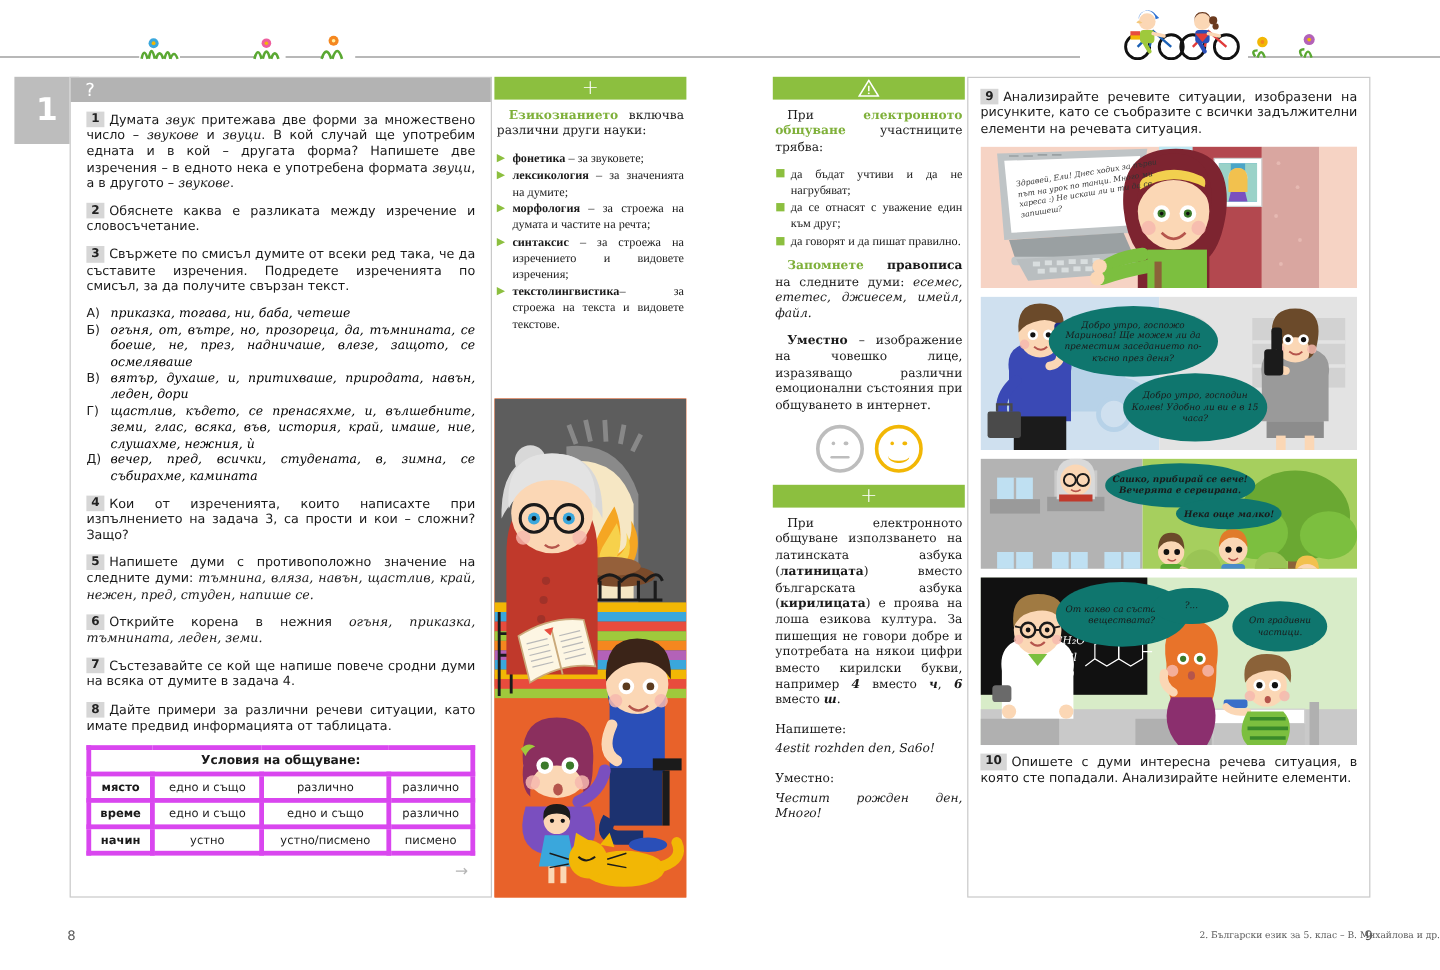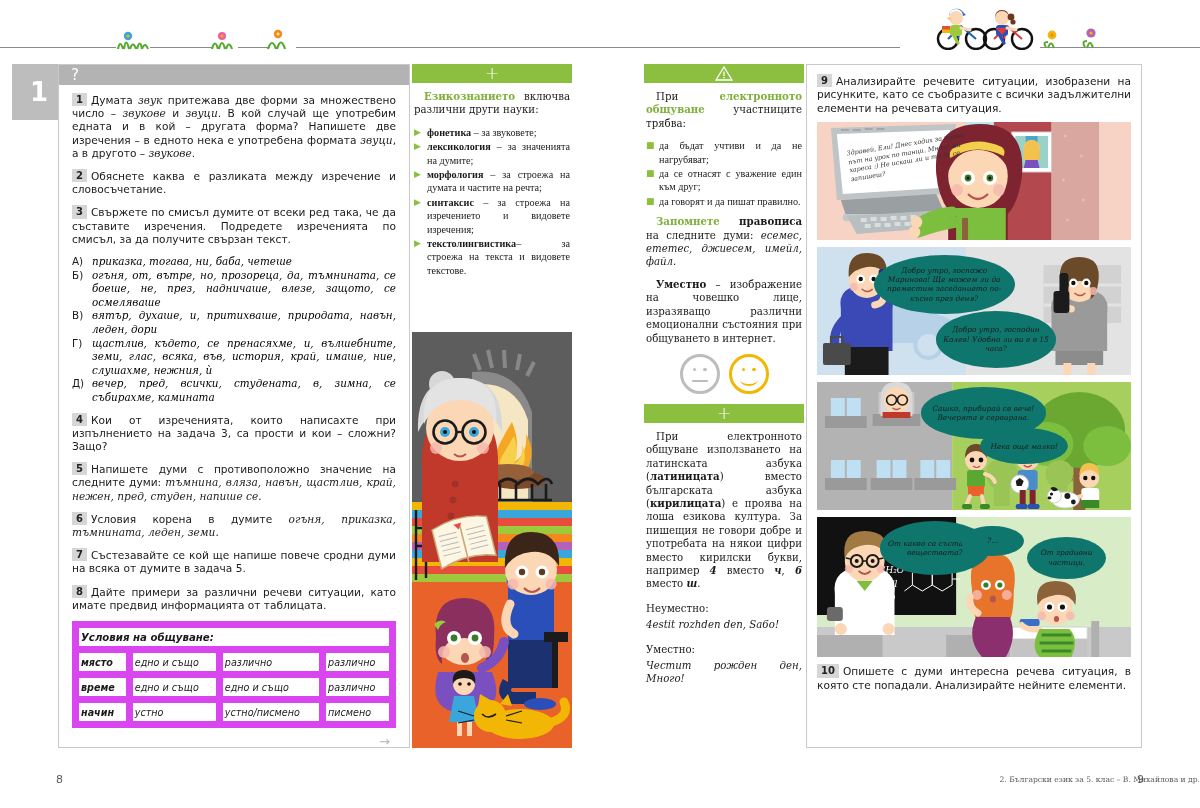--- a/index.html
+++ b/index.html
@@ -49,23 +49,22 @@
     font-family:"DejaVu Sans","Liberation Sans",sans-serif;}
   .opt-v{flex:1;font-family:"DejaVu Serif","Liberation Serif",serif;
     font-style:italic;text-align:justify;}
 
   
   table.cond{
     width:100%;border-collapse:collapse;margin-top:8px;
     font-size:9.6px;color:#1a1a1a;
   }
   table.cond td,table.cond th{
-    border:7px solid #d946ef;padding:3.5px 2px;text-align:left;
+    border:4px solid #d946ef;padding:3.5px 2px;text-align:center;
     font-weight:normal;
-    font-style:italic;
   }
   table.cond th{font-weight:bold;font-size:10.2px;}
   table.cond td.rowhead{font-weight:bold;}
   .arrow-end{text-align:right;color:#b5b5b5;font-size:13px;
     padding:6px 6px 0 0;}
 
   
   .greenhead{
     height:19px;background:#8cbf3f;display:flex;align-items:center;
     justify-content:center;color:#ffffff;
@@ -102,21 +101,21 @@
   
   .col4{
     left:806px;top:64px;width:336px;height:684px;
     background:#ffffff;border:1px solid #c9c9c9;padding:9px 10px;
   }
   .task-r{font-size:10.6px;line-height:13.4px;color:#1a1a1a;text-align:justify;margin:0 0 7px 0;}
 
   .panel{position:relative;width:100%;height:116px;margin-bottom:7px;overflow:hidden;}
   .p1{height:118px;}
   .p2{height:128px;}
-  .p3{height:128px;}
+  .p3{height:92px;font-weight:bold;}
   .p4{height:140px;}
 
   .bubble{
     position:absolute;background:#0f766e;border-radius:50%;
     font-family:"DejaVu Serif","Liberation Serif",serif;font-style:italic;
     font-size:7.4px;line-height:9.4px;text-align:center;color:#1a1a1a;
     display:flex;align-items:center;justify-content:center;padding:6px;
     box-sizing:border-box;
   }
   .bubble-rect{
@@ -232,22 +231,22 @@
             <span class="opt-v">щастлив, където, се пренасяхме, и, вълшебните, земи, глас, всяка, във, история, край, имаше, ние, слушахме, нежния, ѝ</span>
           </div>
           <div class="opt">
             <span class="opt-k">Д)</span>
             <span class="opt-v">вечер, пред, всички, студената, в, зимна, се събирахме, камината</span>
           </div>
         </div>
       <div id="tasks-2">
           <p class="task"><span class="num">4</span><span>Кои от изреченията, които написахте при изпълнението на задача 3, са прости и кои – сложни? Защо?</span></p>
           <p class="task"><span class="num">5</span><span>Напишете думи с противоположно значение на следните думи: </span><span class="it">тъмнина, вляза, навън, щастлив, край, нежен, пред, студен, напише се.</span></p>
-          <p class="task"><span class="num">6</span><span>Условия корена в думите </span><span class="it">огъня, приказка, тъмнината, леден, земи.</span></p>
-          <p class="task"><span class="num">7</span><span>Състезавайте се кой ще напише повече сродни думи на всяка от думите в задача 5.</span></p>
+          <p class="task"><span class="num">6</span><span>Открийте корена в нежния </span><span class="it">огъня, приказка, тъмнината, леден, земи.</span></p>
+          <p class="task"><span class="num">7</span><span>Състезавайте се кой ще напише повече сродни думи на всяка от думите в задача 4.</span></p>
           <p class="task"><span class="num">8</span><span>Дайте примери за различни речеви ситуации, като имате предвид информацията от таблицата.</span></p>
         </div>
 
       <table class="cond">
         <thead>
           <tr>
               <th colspan="4">Условия на общуване:</th>
             </tr>
         </thead>
         <tbody id="cond-body">
@@ -481,21 +480,21 @@
         </div>
       </div>
     </div>
 
     <div class="greenhead" style="margin-top:2px;">
       <span class="plus-glyph">+</span>
     </div>
     <div class="gtext" style="padding:7px 2px 0 2px;">
       <p style="text-indent:10px;" id="col3-p2"><span>При електронното общуване използването на латинската азбука (</span><span class="bi">латиницата</span><span>) вместо българската азбука (</span><span class="bi">кирилицата</span><span>) е проява на лоша езикова култура. За пишещия не говори добре и употребата на някои цифри вместо кирилски букви, например </span><span class="it bi">4</span><span> вместо </span><span class="it bi">ч</span><span>, </span><span class="it bi">6</span><span> вместо </span><span class="it bi">ш</span><span>.</span></p>
       <div style="height:8px;"></div>
-      <p>Неуместно:</p>
+      <p>Напишете:</p>
       <p class="it">4estit rozhden den, Sa6o!</p>
       <div style="height:8px;"></div>
       <p>Уместно:</p>
       <p class="it">Честит рожден ден, Много!</p>
     </div>
   </div>
 
   <div class="col col4">
     <p class="task-r">
       <span class="num">9</span><span>Анализирайте речевите ситуации, изобразени на рисунките, като се съобразите с всички задължителни елементи на речевата ситуация.</span>

